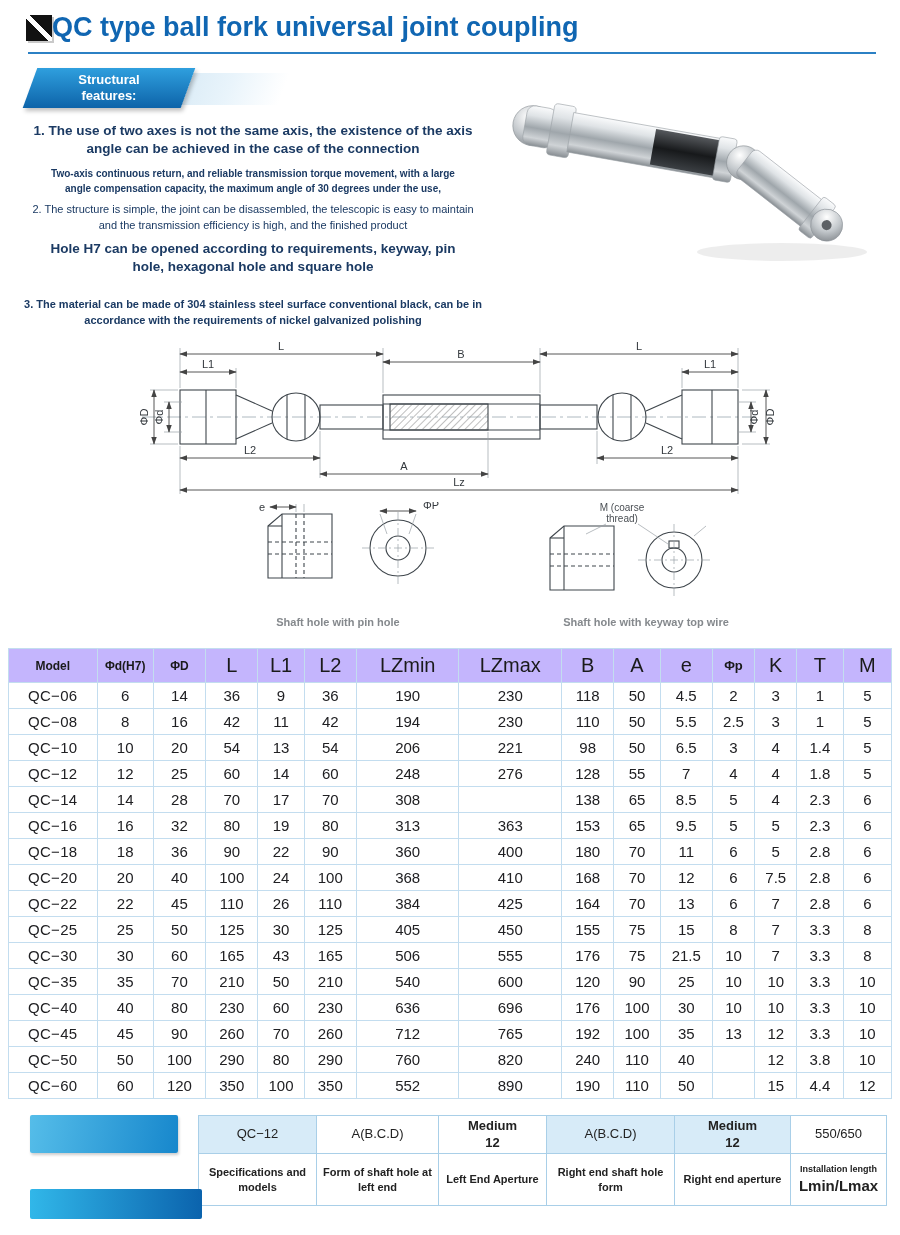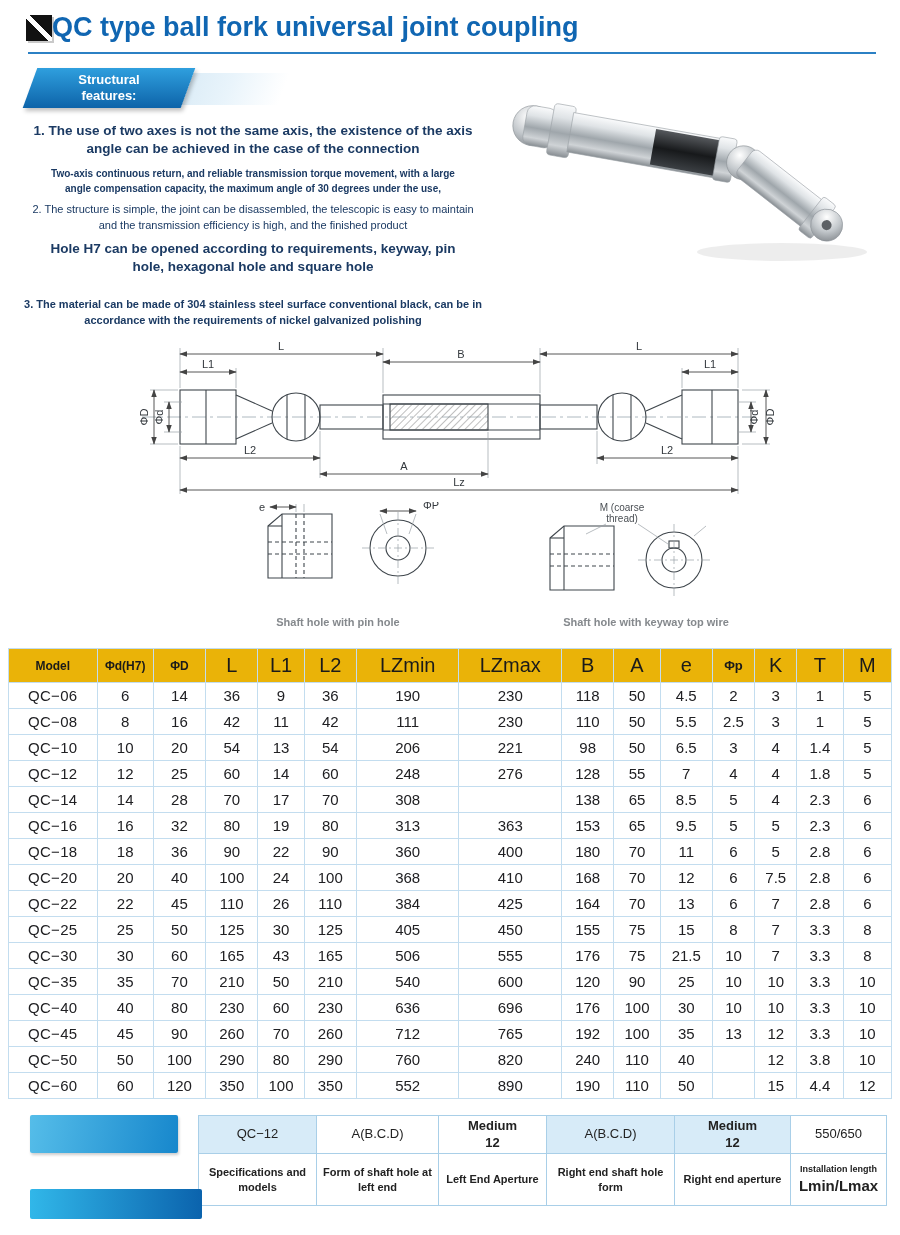--- a/index.html
+++ b/index.html
@@ -34,21 +34,21 @@
 
   
   .drawings { margin-top:4px; padding-left:10px; }
   .dwg text { font-family:"Liberation Sans", sans-serif; font-size:11px; fill:#33383d; }
   .dwg .cap { fill:#85898d; font-weight:bold; font-size:11px; }
   .dwg .mlab { font-size:10px; fill:#4a4f54; }
 
   
   table.spec { border-collapse:collapse; table-layout:fixed; width:884px; margin:10px auto 0; }
   .spec th, .spec td { border:1px solid #c3ddef; text-align:center; padding:0 1px; overflow:hidden; }
-  .spec th { background:#eab308; height:34px; font-weight:400; font-size:20px; color:#1a1a1a; }
+  .spec th { background:#c4b5fd; height:34px; font-weight:400; font-size:20px; color:#1a1a1a; }
   .spec th:nth-child(1), .spec th:nth-child(2), .spec th:nth-child(3) { font-size:12px; font-weight:bold; }
   .spec th:nth-child(12) { font-size:13px; font-weight:bold; }
   .spec td { height:26px; font-size:15px; color:#202023; background:#fff; }
   .spec td:first-child { font-size:15px; letter-spacing:.3px; }
 
   
   .order { display:flex; align-items:flex-start; margin-top:16px; }
   .order-banner { margin-left:30px; width:148px; height:38px; border-radius:2px;
       background:linear-gradient(100deg,#55bde9,#1787cc); color:#fff; font-size:11px; font-weight:bold;
       display:flex; flex-direction:column; justify-content:center; text-align:center; line-height:1.3;
@@ -331,21 +331,21 @@
           <td>1</td>
           <td>5</td>
         </tr>
         <tr>
           <td>QC−08</td>
           <td>8</td>
           <td>16</td>
           <td>42</td>
           <td>11</td>
           <td>42</td>
-          <td>111</td>
+          <td>194</td>
           <td>230</td>
           <td>110</td>
           <td>50</td>
           <td>5.5</td>
           <td>2.5</td>
           <td>3</td>
           <td>1</td>
           <td>5</td>
         </tr>
         <tr>

